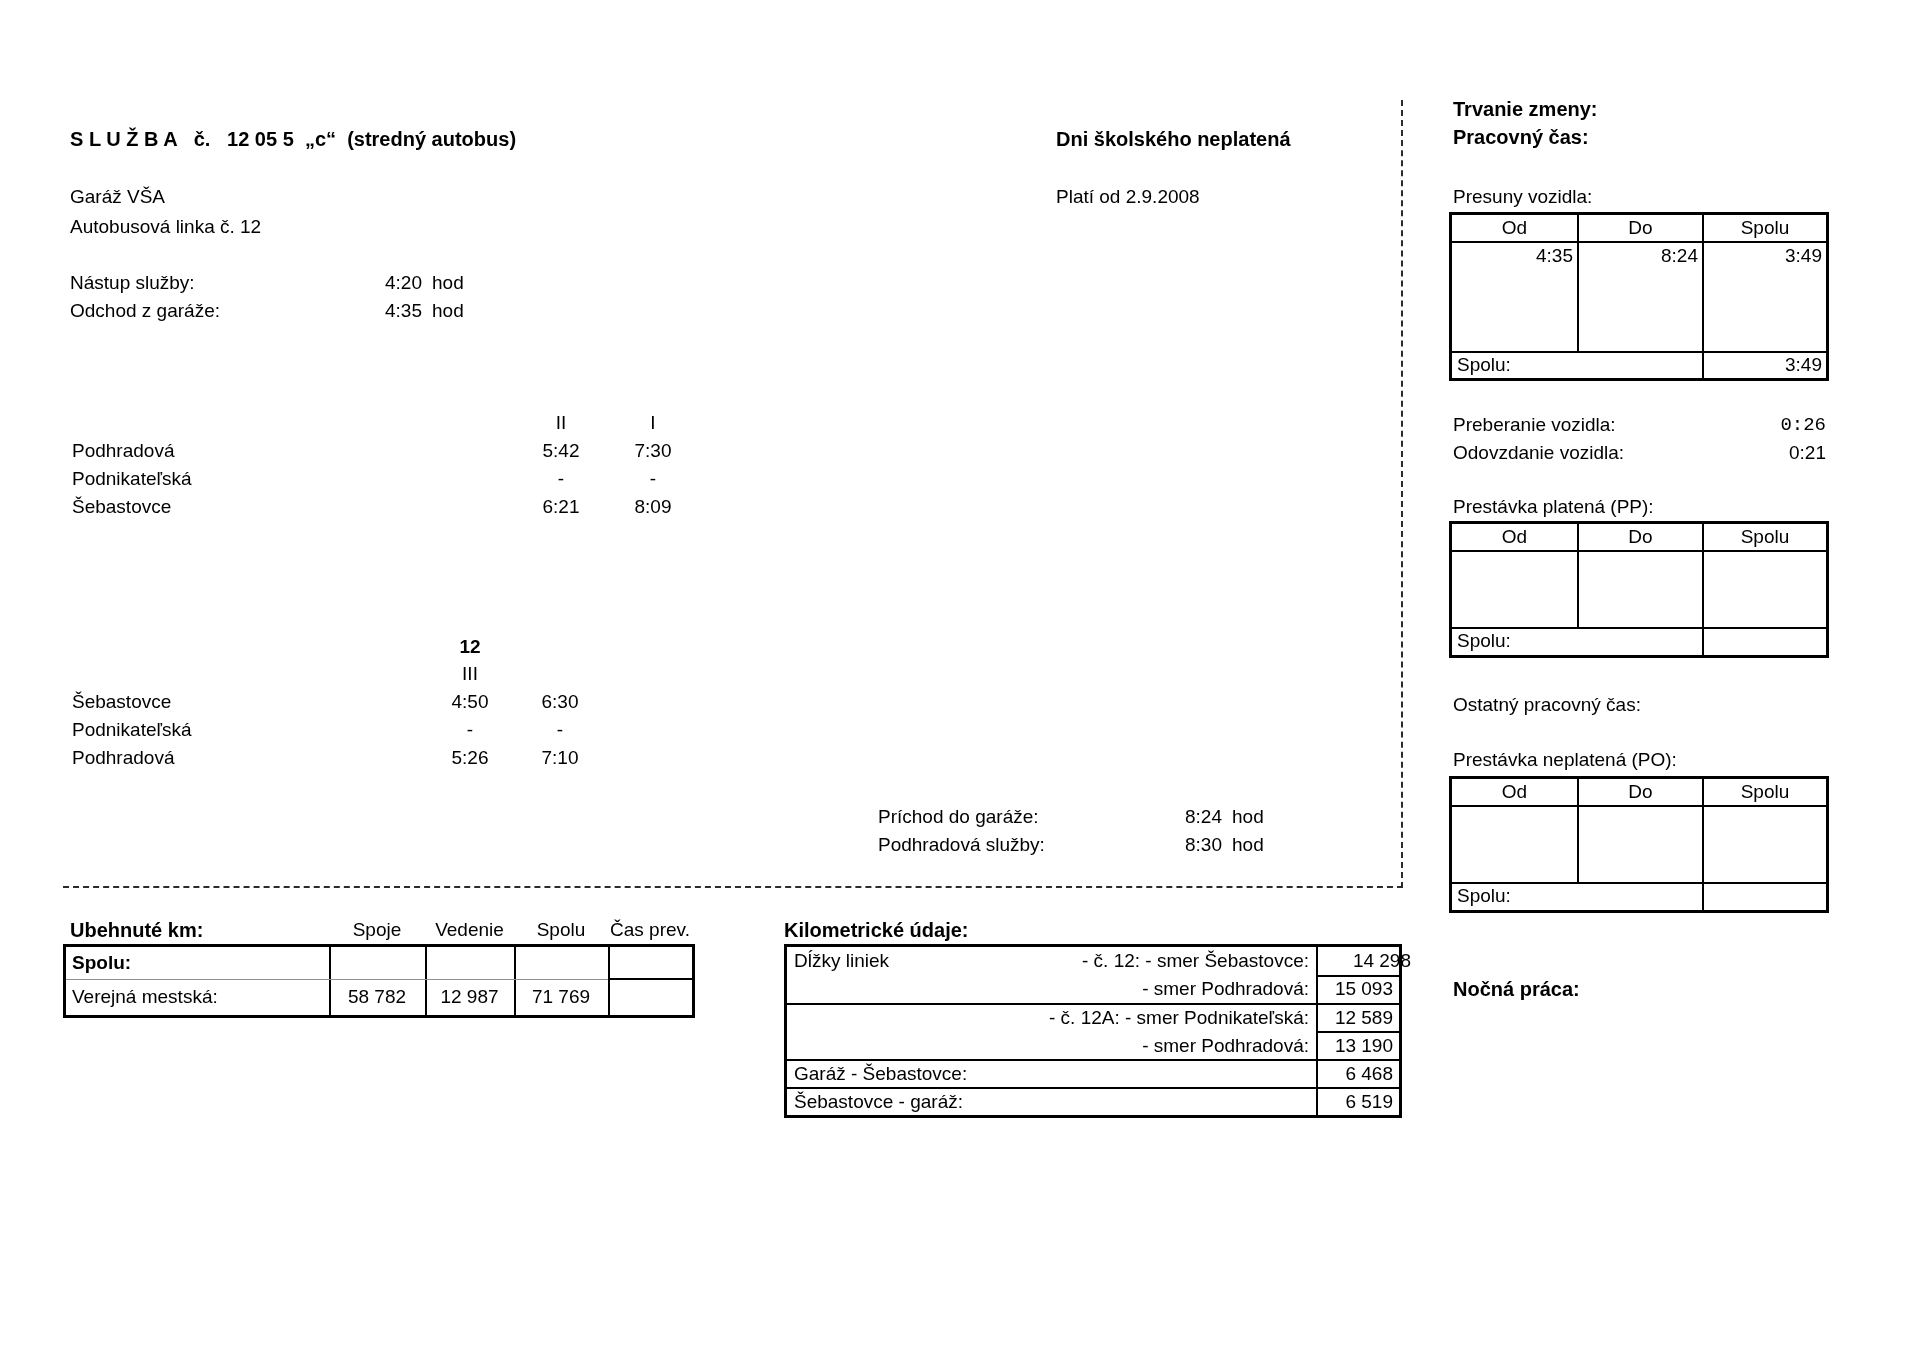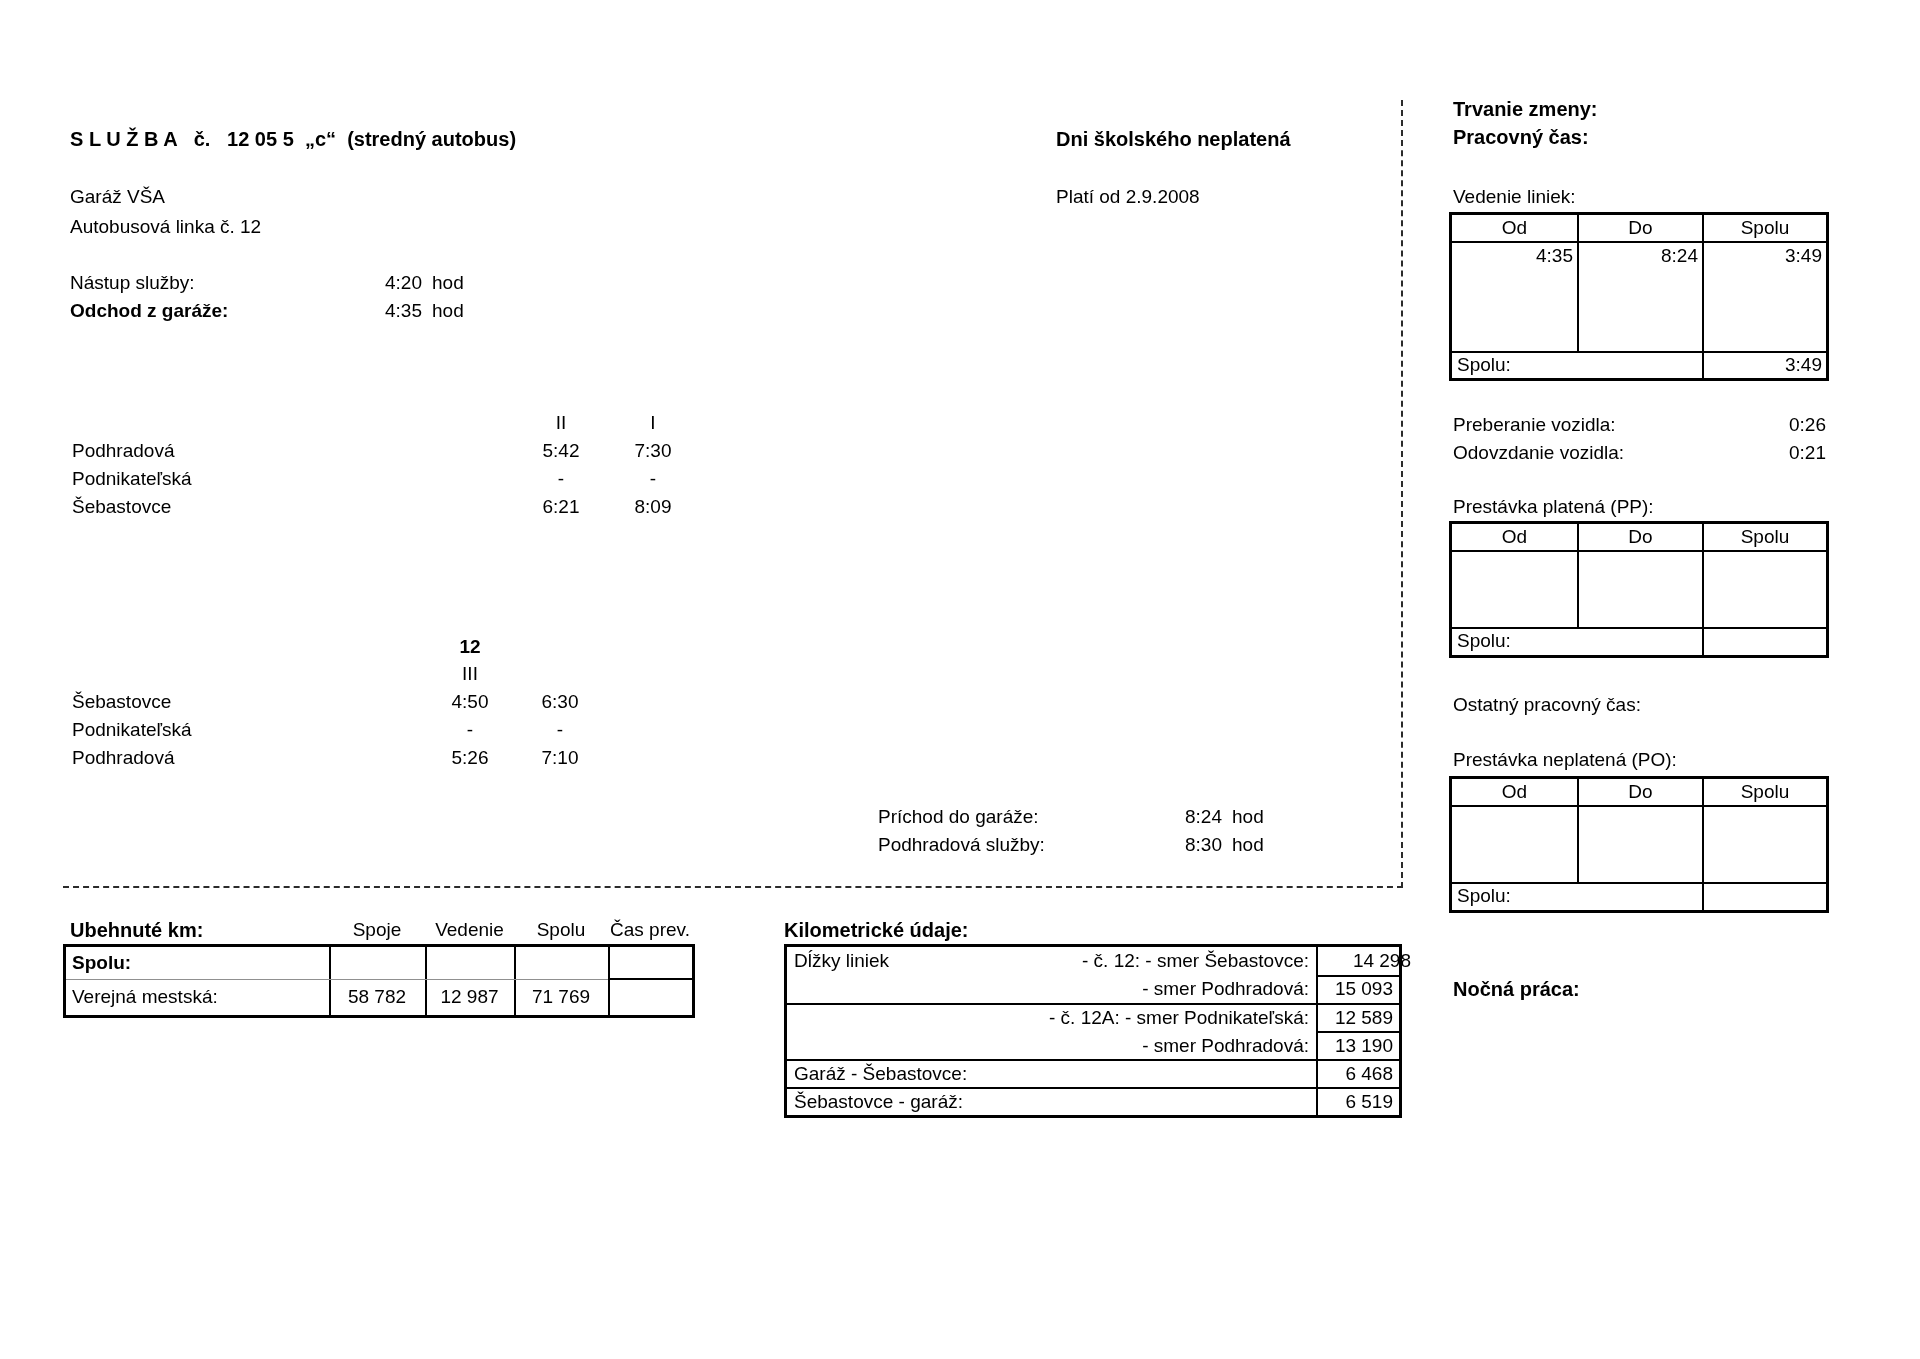--- a/index.html
+++ b/index.html
@@ -32,21 +32,21 @@
   <div class="t b fs20" style="left:70px; top:126px;">S L U Ž B A   č.   12 05 5  „c“  (stredný autobus)</div>
   <div class="t b fs20" style="left:1056px; top:126px;">Dni školského neplatená</div>
   <div class="t" style="left:70px; top:184px;">Garáž VŠA</div>
   <div class="t" style="left:1056px; top:184px;">Platí od 2.9.2008</div>
   <div class="t" style="left:70px; top:214px;">Autobusová linka č. 12</div>
 
   <div class="t" style="left:70px; top:270px;">Nástup služby:</div>
   <div class="t r" style="left:300px; top:270px; width:122px;">4:20</div>
   <div class="t" style="left:432px; top:270px;">hod</div>
 
-  <div class="t" style="left:70px; top:298px;font-weight:bold;">Odchod z garáže:</div>
+  <div class="t" style="left:70px; top:298px;">Odchod z garáže:</div>
   <div class="t r" style="left:300px; top:298px; width:122px;">4:35</div>
   <div class="t" style="left:432px; top:298px;">hod</div>
 
   <div>
     <div class="t c" style="left:521px; top:410px; width:80px;">II</div>
     <div class="t c" style="left:613px; top:410px; width:80px;">I</div>
 
     <div class="t" style="left:72px; top:438px;">Podhradová</div>
     <div class="t c" style="left:521px; top:438px; width:80px;">5:42</div>
     <div class="t c" style="left:613px; top:438px; width:80px;">7:30</div>
@@ -84,38 +84,38 @@
   <div class="t" style="left:878px; top:832px;">Podhradová služby:</div>
   <div class="t r" style="left:1100px; top:832px; width:122px;">8:30</div>
   <div class="t" style="left:1232px; top:832px;">hod</div>
 
   <div class="dashh" style="left:63px; top:886px; width:1340px;"></div>
   <div class="dashv" style="left:1401px; top:100px; height:788px;"></div>
 
   <div class="t b fs20" style="left:1453px; top:96px;">Trvanie zmeny:</div>
   <div class="t b fs20" style="left:1453px; top:124px;">Pracovný čas:</div>
 
-  <div class="t" style="left:1453px; top:184px;">Vedenie liniek:</div>
+  <div class="t" style="left:1453px; top:184px;">Presuny vozidla:</div>
   <div class="tbl" style="left:1449px; top:212px; width:380px; height:169px;">
     <div class="vln" style="left:125px; height:136px;"></div>
     <div class="vln" style="left:250px; height:163px;"></div>
     <div class="hln" style="left:0; width:374px; top:26px;"></div>
     <div class="hln" style="left:0; width:374px; top:136px;"></div>
     <div class="cell c" style="left:0; top:0; width:125px;">Od</div>
     <div class="cell c" style="left:127px; top:0; width:123px;">Do</div>
     <div class="cell c" style="left:252px; top:0; width:122px;">Spolu</div>
     <div class="cell r" style="left:0; top:28px; width:121px;">4:35</div>
     <div class="cell r" style="left:127px; top:28px; width:119px;">8:24</div>
     <div class="cell r" style="left:252px; top:28px; width:118px;">3:49</div>
     <div class="cell" style="left:5px; top:137px;">Spolu:</div>
     <div class="cell r" style="left:252px; top:137px; width:118px;">3:49</div>
   </div>
 
   <div class="t" style="left:1453px; top:412px;">Preberanie vozidla:</div>
-  <div class="t r" style="left:1700px; top:412px; width:126px;">0:26</div>
+  <div class="t r" style="left:1700px; top:412px; width:126px;font-family:Liberation Mono, monospace;">0:26</div>
   <div class="t" style="left:1453px; top:440px;">Odovzdanie vozidla:</div>
   <div class="t r" style="left:1700px; top:440px; width:126px;">0:21</div>
 
   <div class="t" style="left:1453px; top:494px;">Prestávka platená (PP):</div>
   <div class="tbl" style="left:1449px; top:521px; width:380px; height:137px;">
     <div class="vln" style="left:125px; height:103px;"></div>
     <div class="vln" style="left:250px; height:131px;"></div>
     <div class="hln" style="left:0; width:374px; top:26px;"></div>
     <div class="hln" style="left:0; width:374px; top:103px;"></div>
     <div class="cell c" style="left:0; top:0; width:125px;">Od</div>

